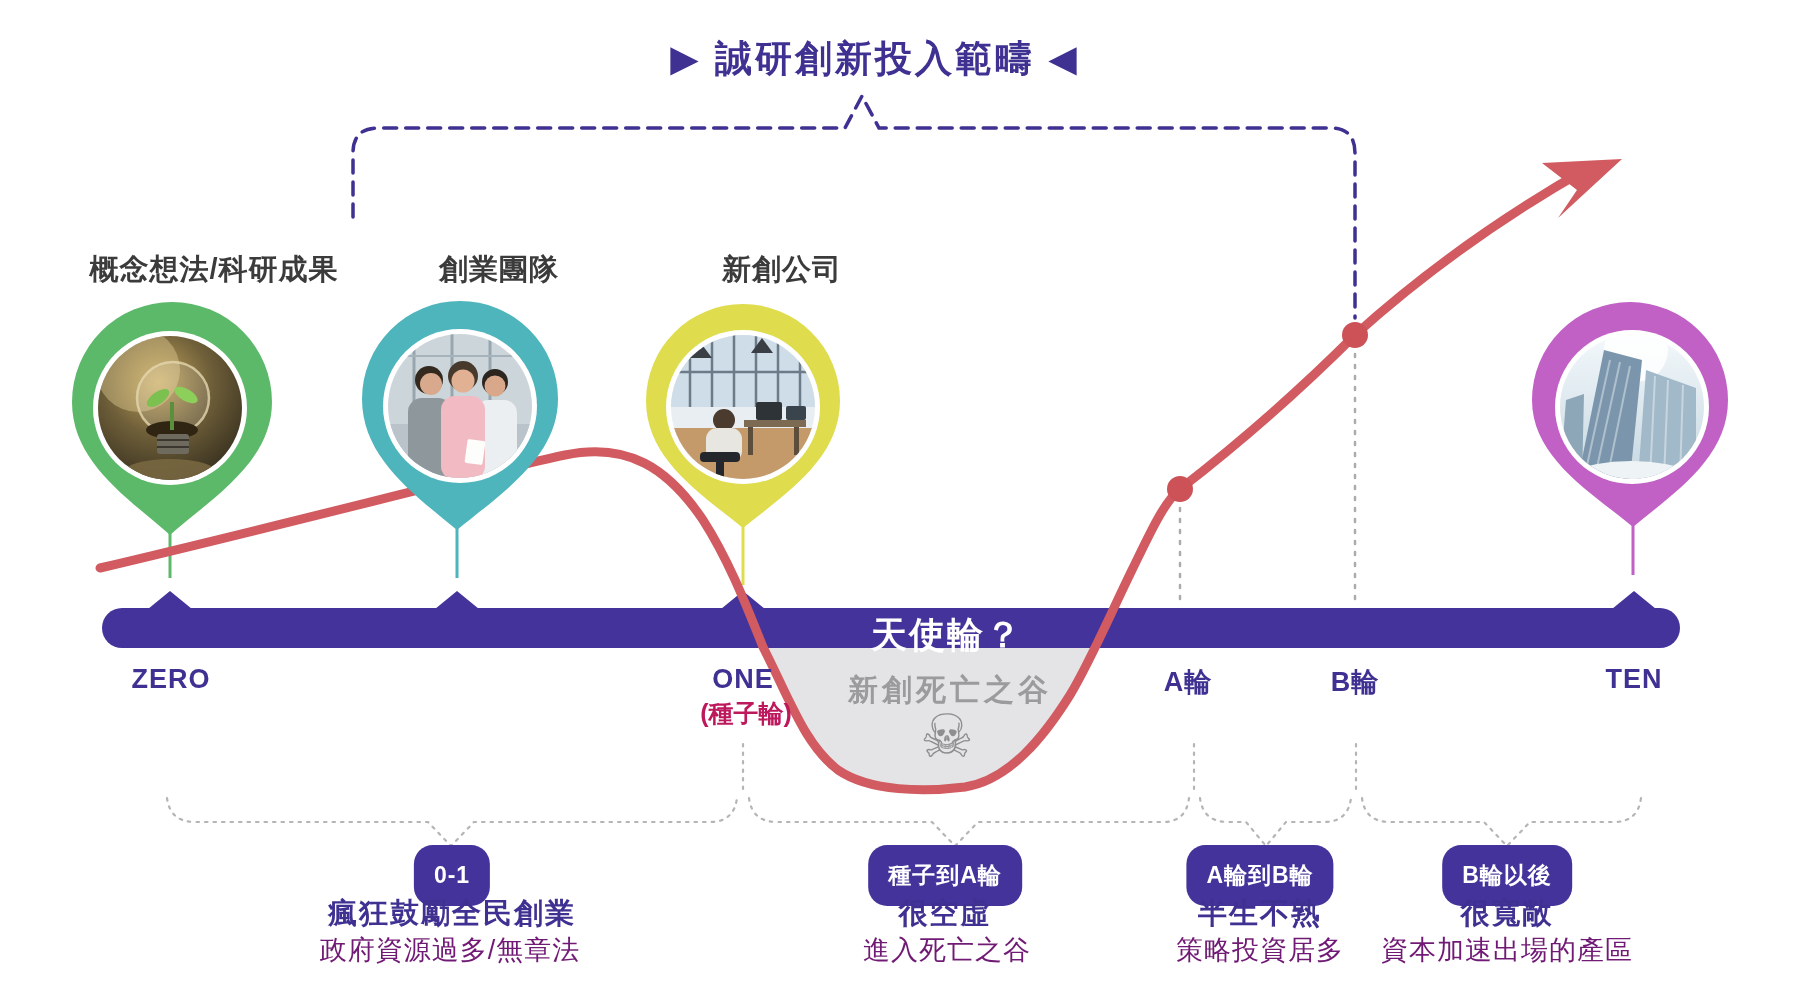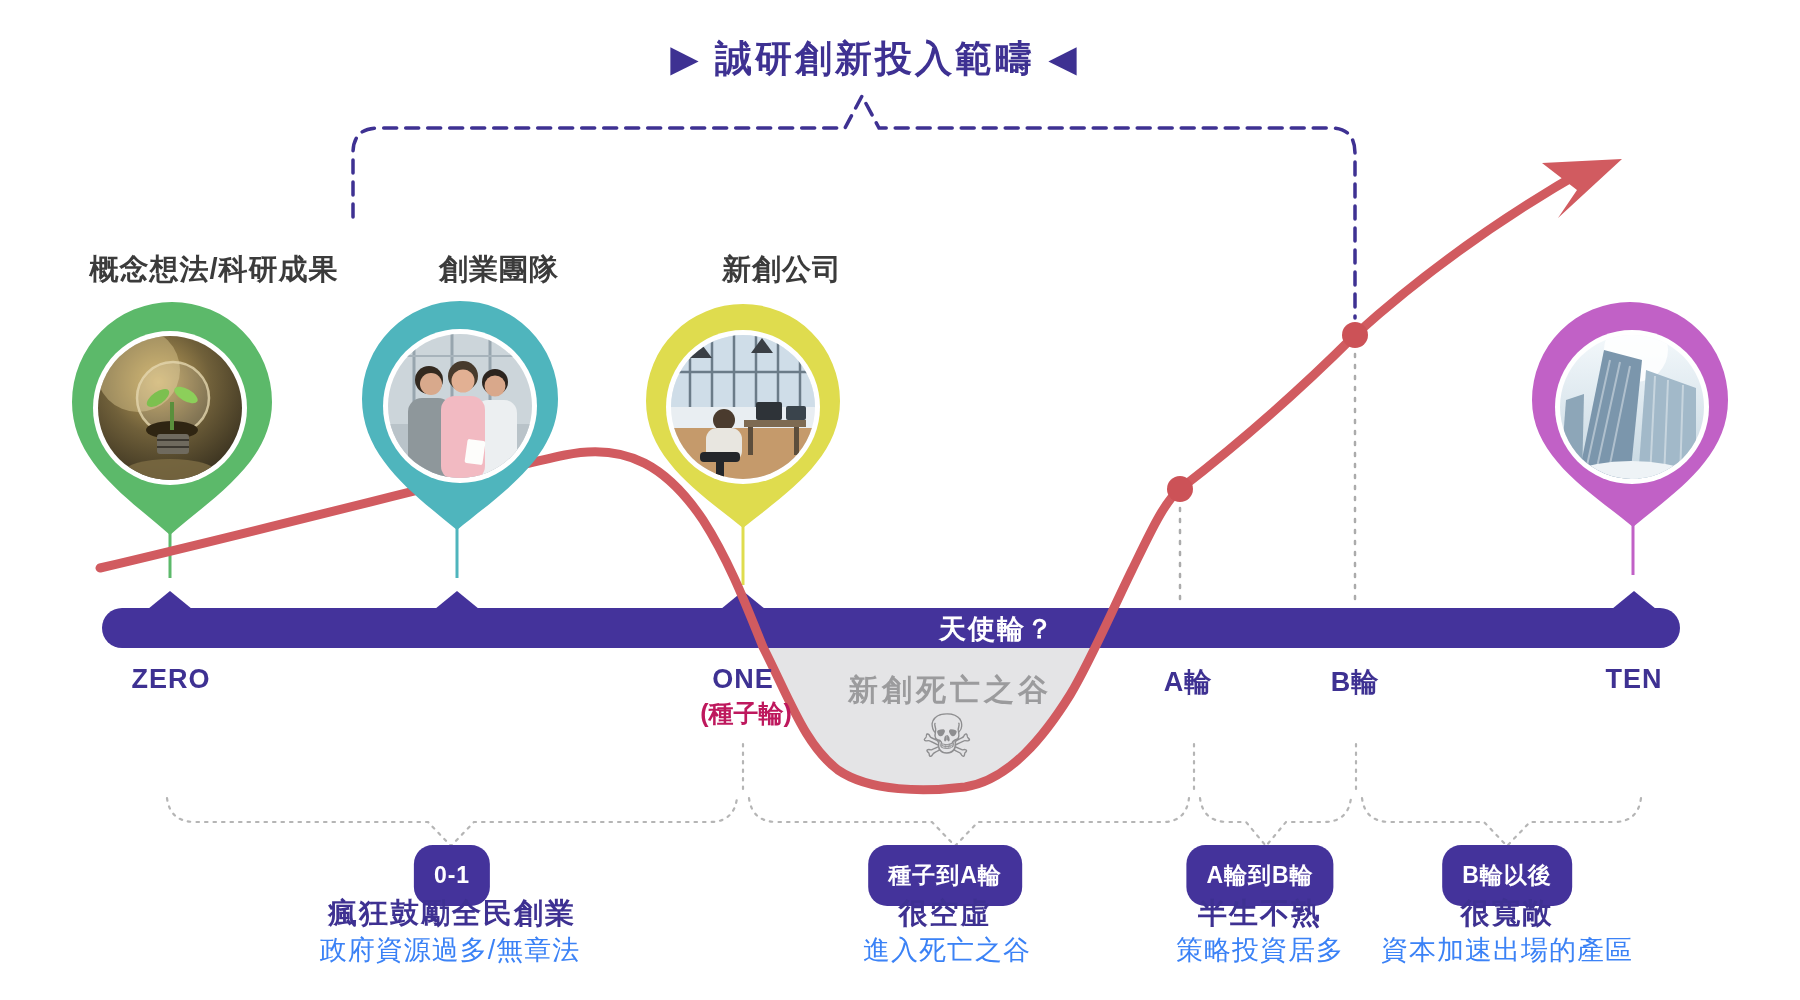--- a/index.html
+++ b/index.html
@@ -2,30 +2,30 @@
 <html><head>
 <meta charset="utf-8">
 <style>
   html,body{margin:0;padding:0;background:#ffffff;}
   .stage{position:relative;width:1800px;height:1000px;background:#fff;overflow:hidden;
          font-family:"Liberation Sans","DejaVu Sans",sans-serif;}
   .abs{position:absolute;}
   .ctr{transform:translateX(-50%);text-align:center;white-space:nowrap;}
   .title{top:34px;left:875px;font-size:37px;font-weight:bold;color:#3e3192;letter-spacing:3px;}
   .stage-label{top:250px;font-size:29px;font-weight:600;color:#3b3b3b;letter-spacing:1px;margin-left:39px;}
-  .bar-label{top:611px;left:997px;font-size:27px;font-weight:bold;color:#ffffff;letter-spacing:2px;}
+  .bar-label{top:611px;left:947px;font-size:36px;font-weight:bold;color:#ffffff;letter-spacing:2px;}
   .tick{top:664px;font-size:27px;font-weight:bold;color:#3e3192;letter-spacing:1px;}
   .tick-sub{top:697px;font-size:25px;font-weight:bold;color:#be185d;}
   .valley-label{top:670px;left:950px;font-size:30px;font-weight:bold;color:#9b9b9d;letter-spacing:4px;text-align:right;}
   .skull{top:706px;left:947px;font-size:60px;line-height:62px;color:#8e8e90;}
   .badge{top:845px;height:37px;line-height:37px;padding:12px 20px;border-radius:19px;
          background:#44339b;color:#fff;font-size:23px;font-weight:bold;letter-spacing:1px;
          transform:translateX(-50%);white-space:nowrap;}
   .headline{top:894px;font-size:29px;font-weight:bold;color:#3e3192;letter-spacing:2px;}
-  .subline{top:932px;font-size:27px;color:#3b82f6;letter-spacing:1px;}
+  .subline{top:932px;font-size:27px;color:#701a75;letter-spacing:1px;}
 </style>
 </head>
 <body>
 
 <div class="stage">
 
   <svg class="abs" style="left:0;top:0" width="1800" height="1000" viewBox="0 0 1800 1000">
     <defs>
       <clipPath id="c1">
           <circle cx="170" cy="408" r="72"></circle>

